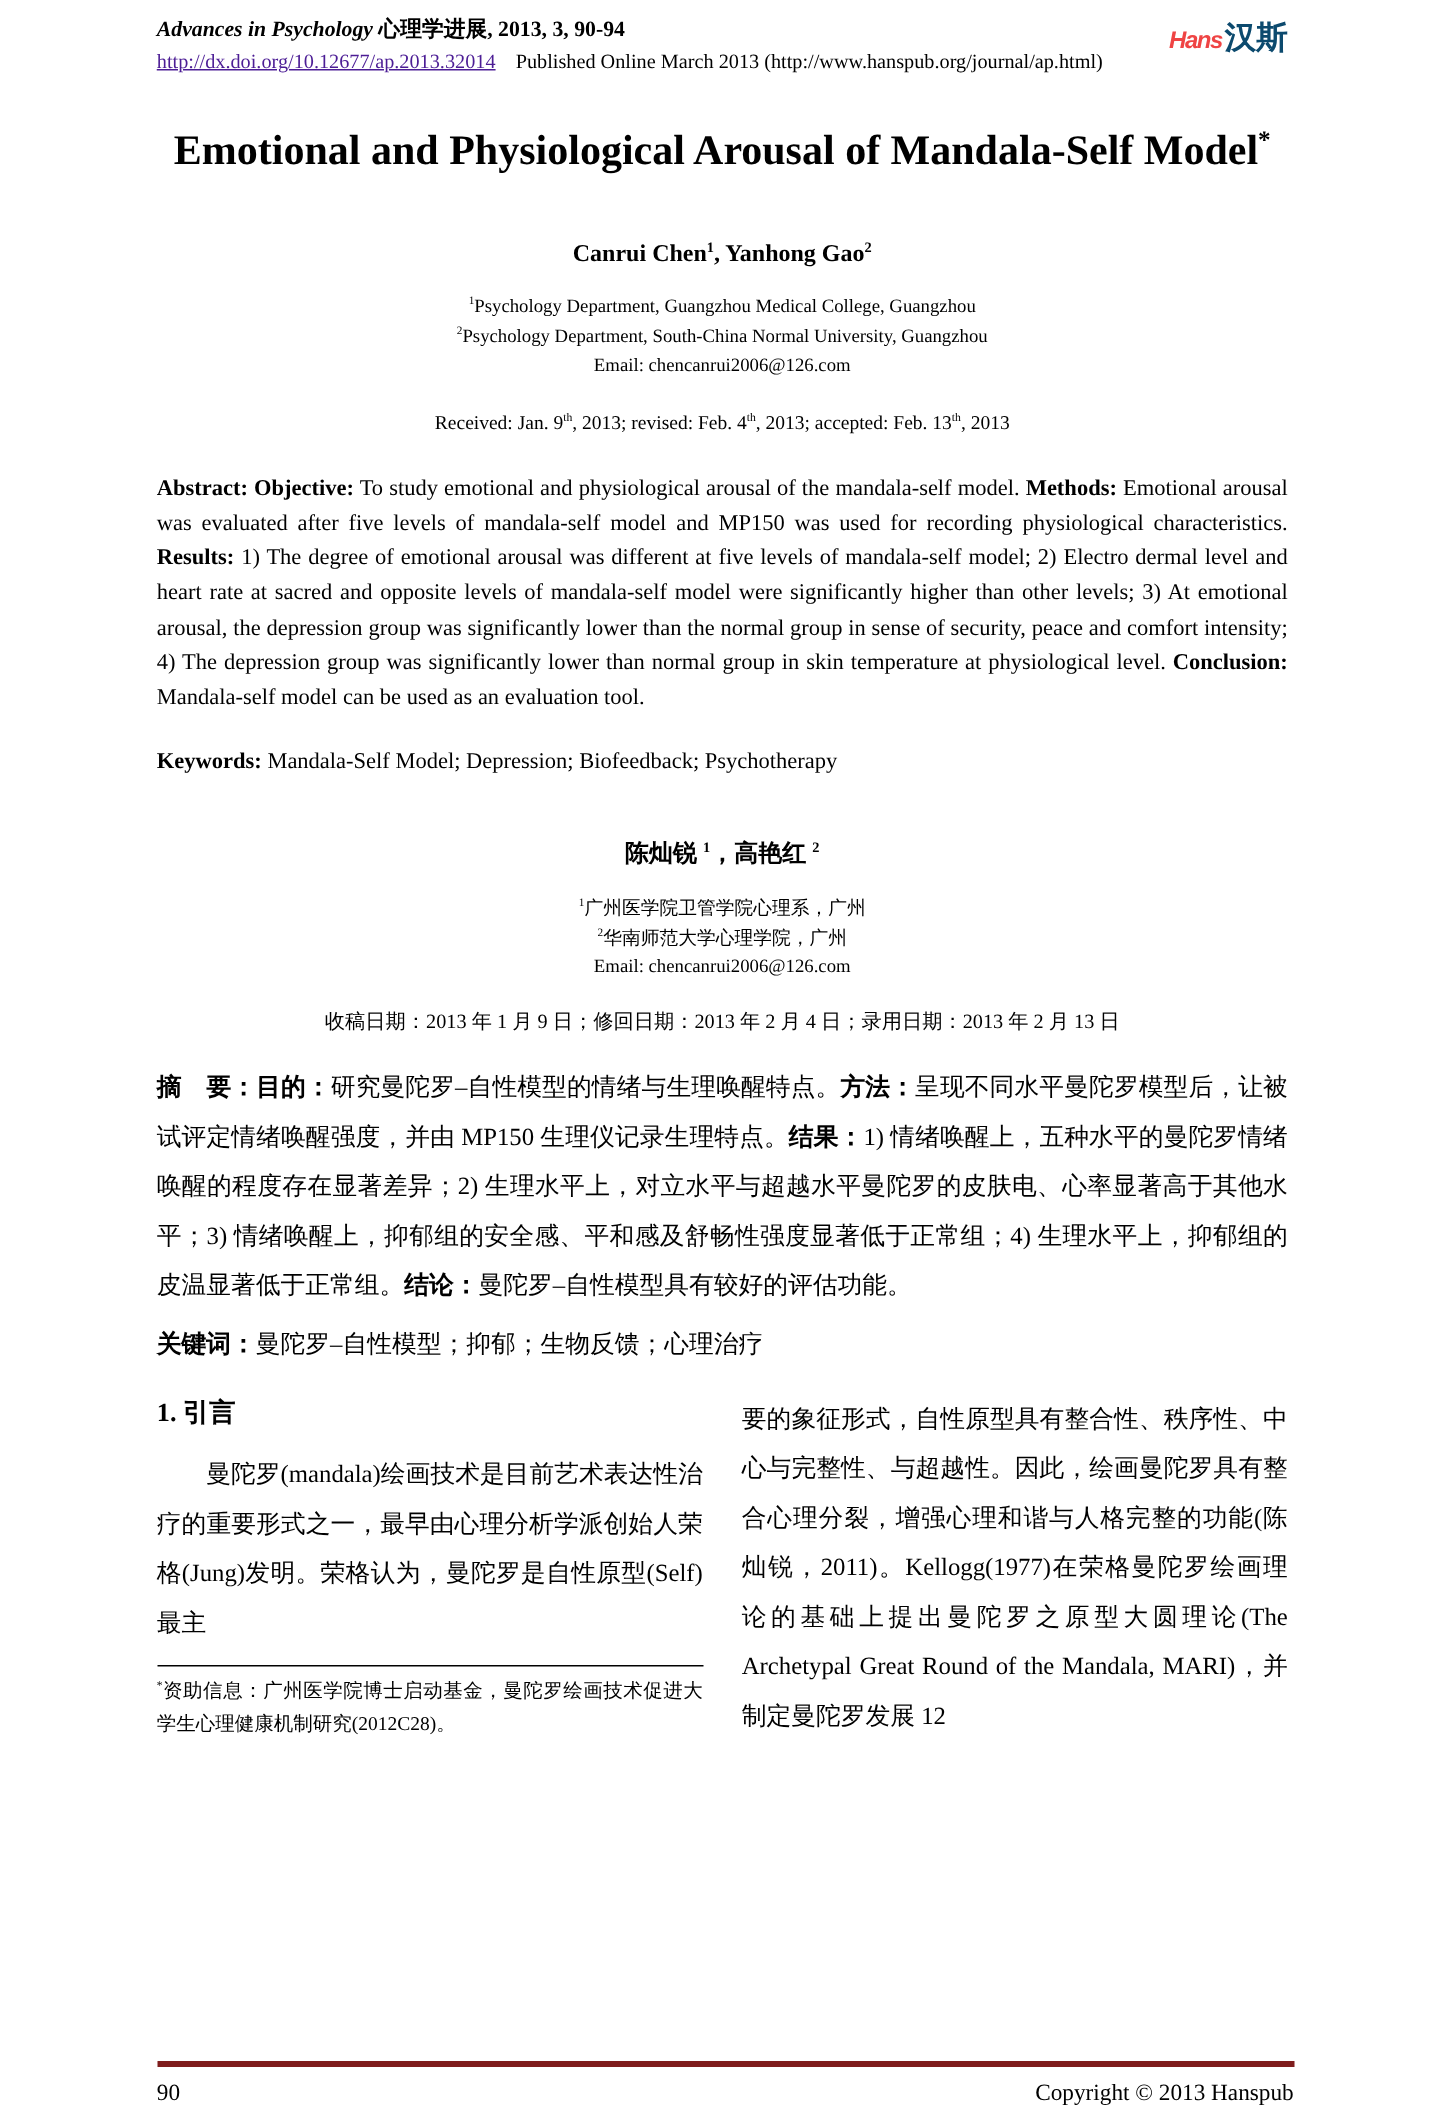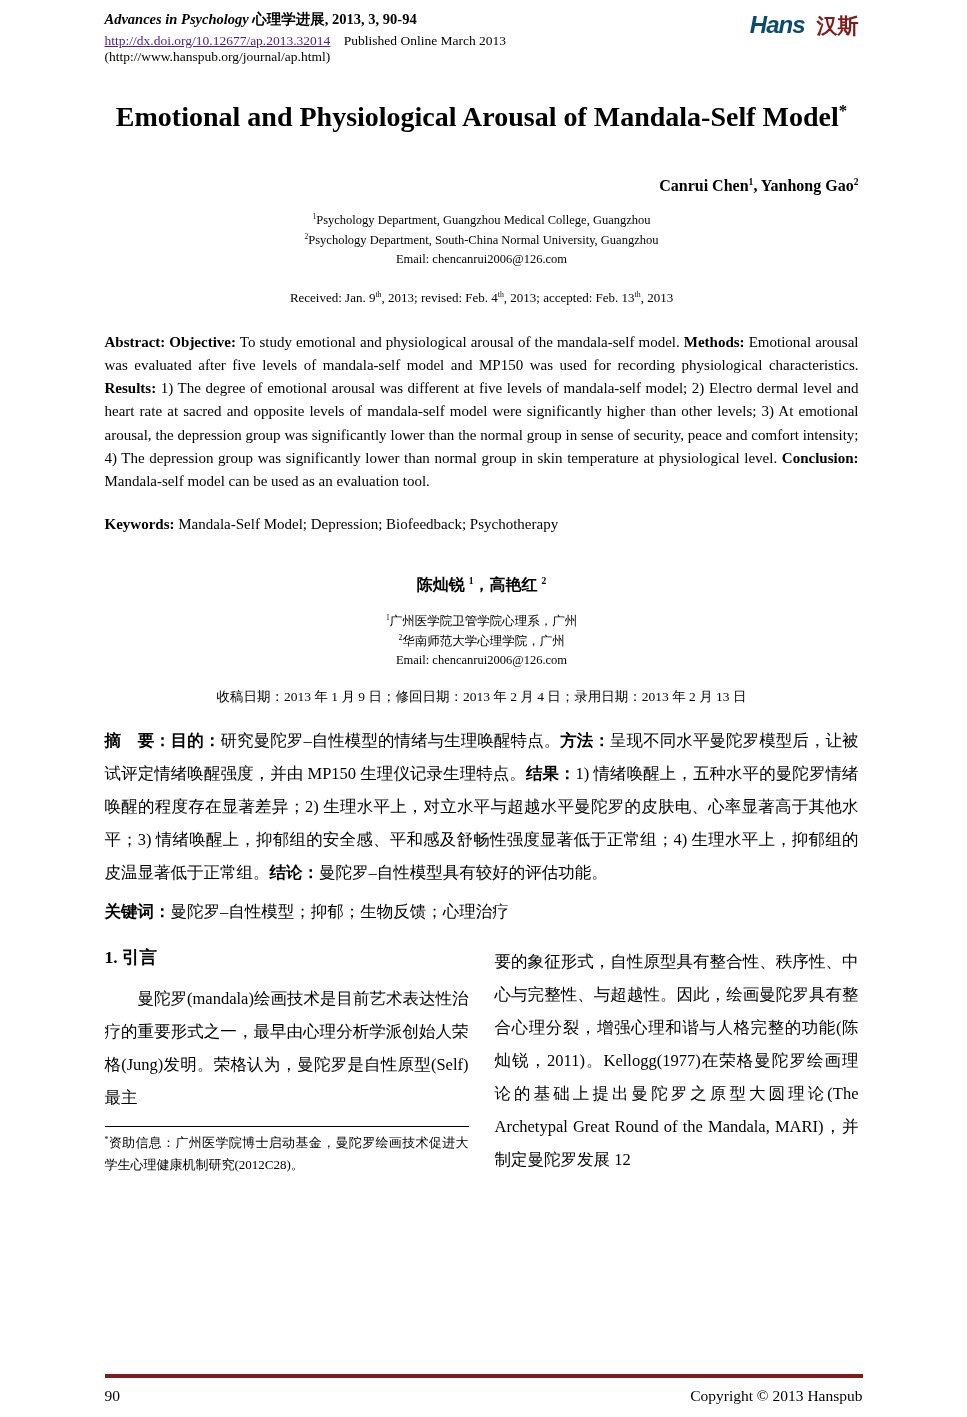--- a/index.html
+++ b/index.html
@@ -18,26 +18,26 @@
   .i { font-style:italic; }
   sup { font-size:0.6em; vertical-align:super; line-height:0; }
 
   
   .header { display:flex; justify-content:space-between; align-items:flex-start; }
   .journal-line { font-size:14.5px; }
   .doi-line { margin-top:4px; font-size:13.5px; }
   .link { color:#4c1d95; text-decoration:underline; cursor:pointer; }
   .pub { margin-left:10px; }
   .logo { font-family:"Liberation Sans","DejaVu Sans",sans-serif; white-space:nowrap; padding-top:1px; }
-  .logo-latin { color:#0c4a6e; font-weight:bold; font-style:italic; font-size:24px; letter-spacing:-1px;margin-left:32px; }
-  .logo-cjk { color:#7f1d1d; font-weight:bold; font-size:21px; margin-left:12px; }
+  .logo-latin { color:#ef4444; font-weight:bold; font-style:italic; font-size:16px; letter-spacing:-1px;margin-left:32px; }
+  .logo-cjk { color:#0c4a6e; font-weight:bold; font-size:21px; margin-left:2px; }
 
   
   .title { text-align:center; font-size:28px; line-height:1.3; margin:34px auto 0; max-width:800px; }
-  .authors { text-align:right; font-size:16px; margin-top:42px; }
+  .authors { text-align:center; font-size:16px; margin-top:42px; }
   .affils { text-align:center; font-size:12.5px; line-height:1.55; margin-top:16px; }
   .received { text-align:center; font-size:13px; margin-top:20px; }
   .abstract { text-align:justify; font-size:15px; line-height:1.55; margin-top:25px; }
   .keywords { font-size:15px; margin-top:23px; }
 
   
   .cn-title { text-align:center; font-size:30px; margin-top:40px; }
   .cn-authors { text-align:center; font-size:16px; margin-top:42px; }
   .cn-received { text-align:center; font-size:13.5px; margin-top:18px; }
   .cn-abstract { text-align:justify; font-size:16.5px; line-height:2.0; margin-top:18px; }

